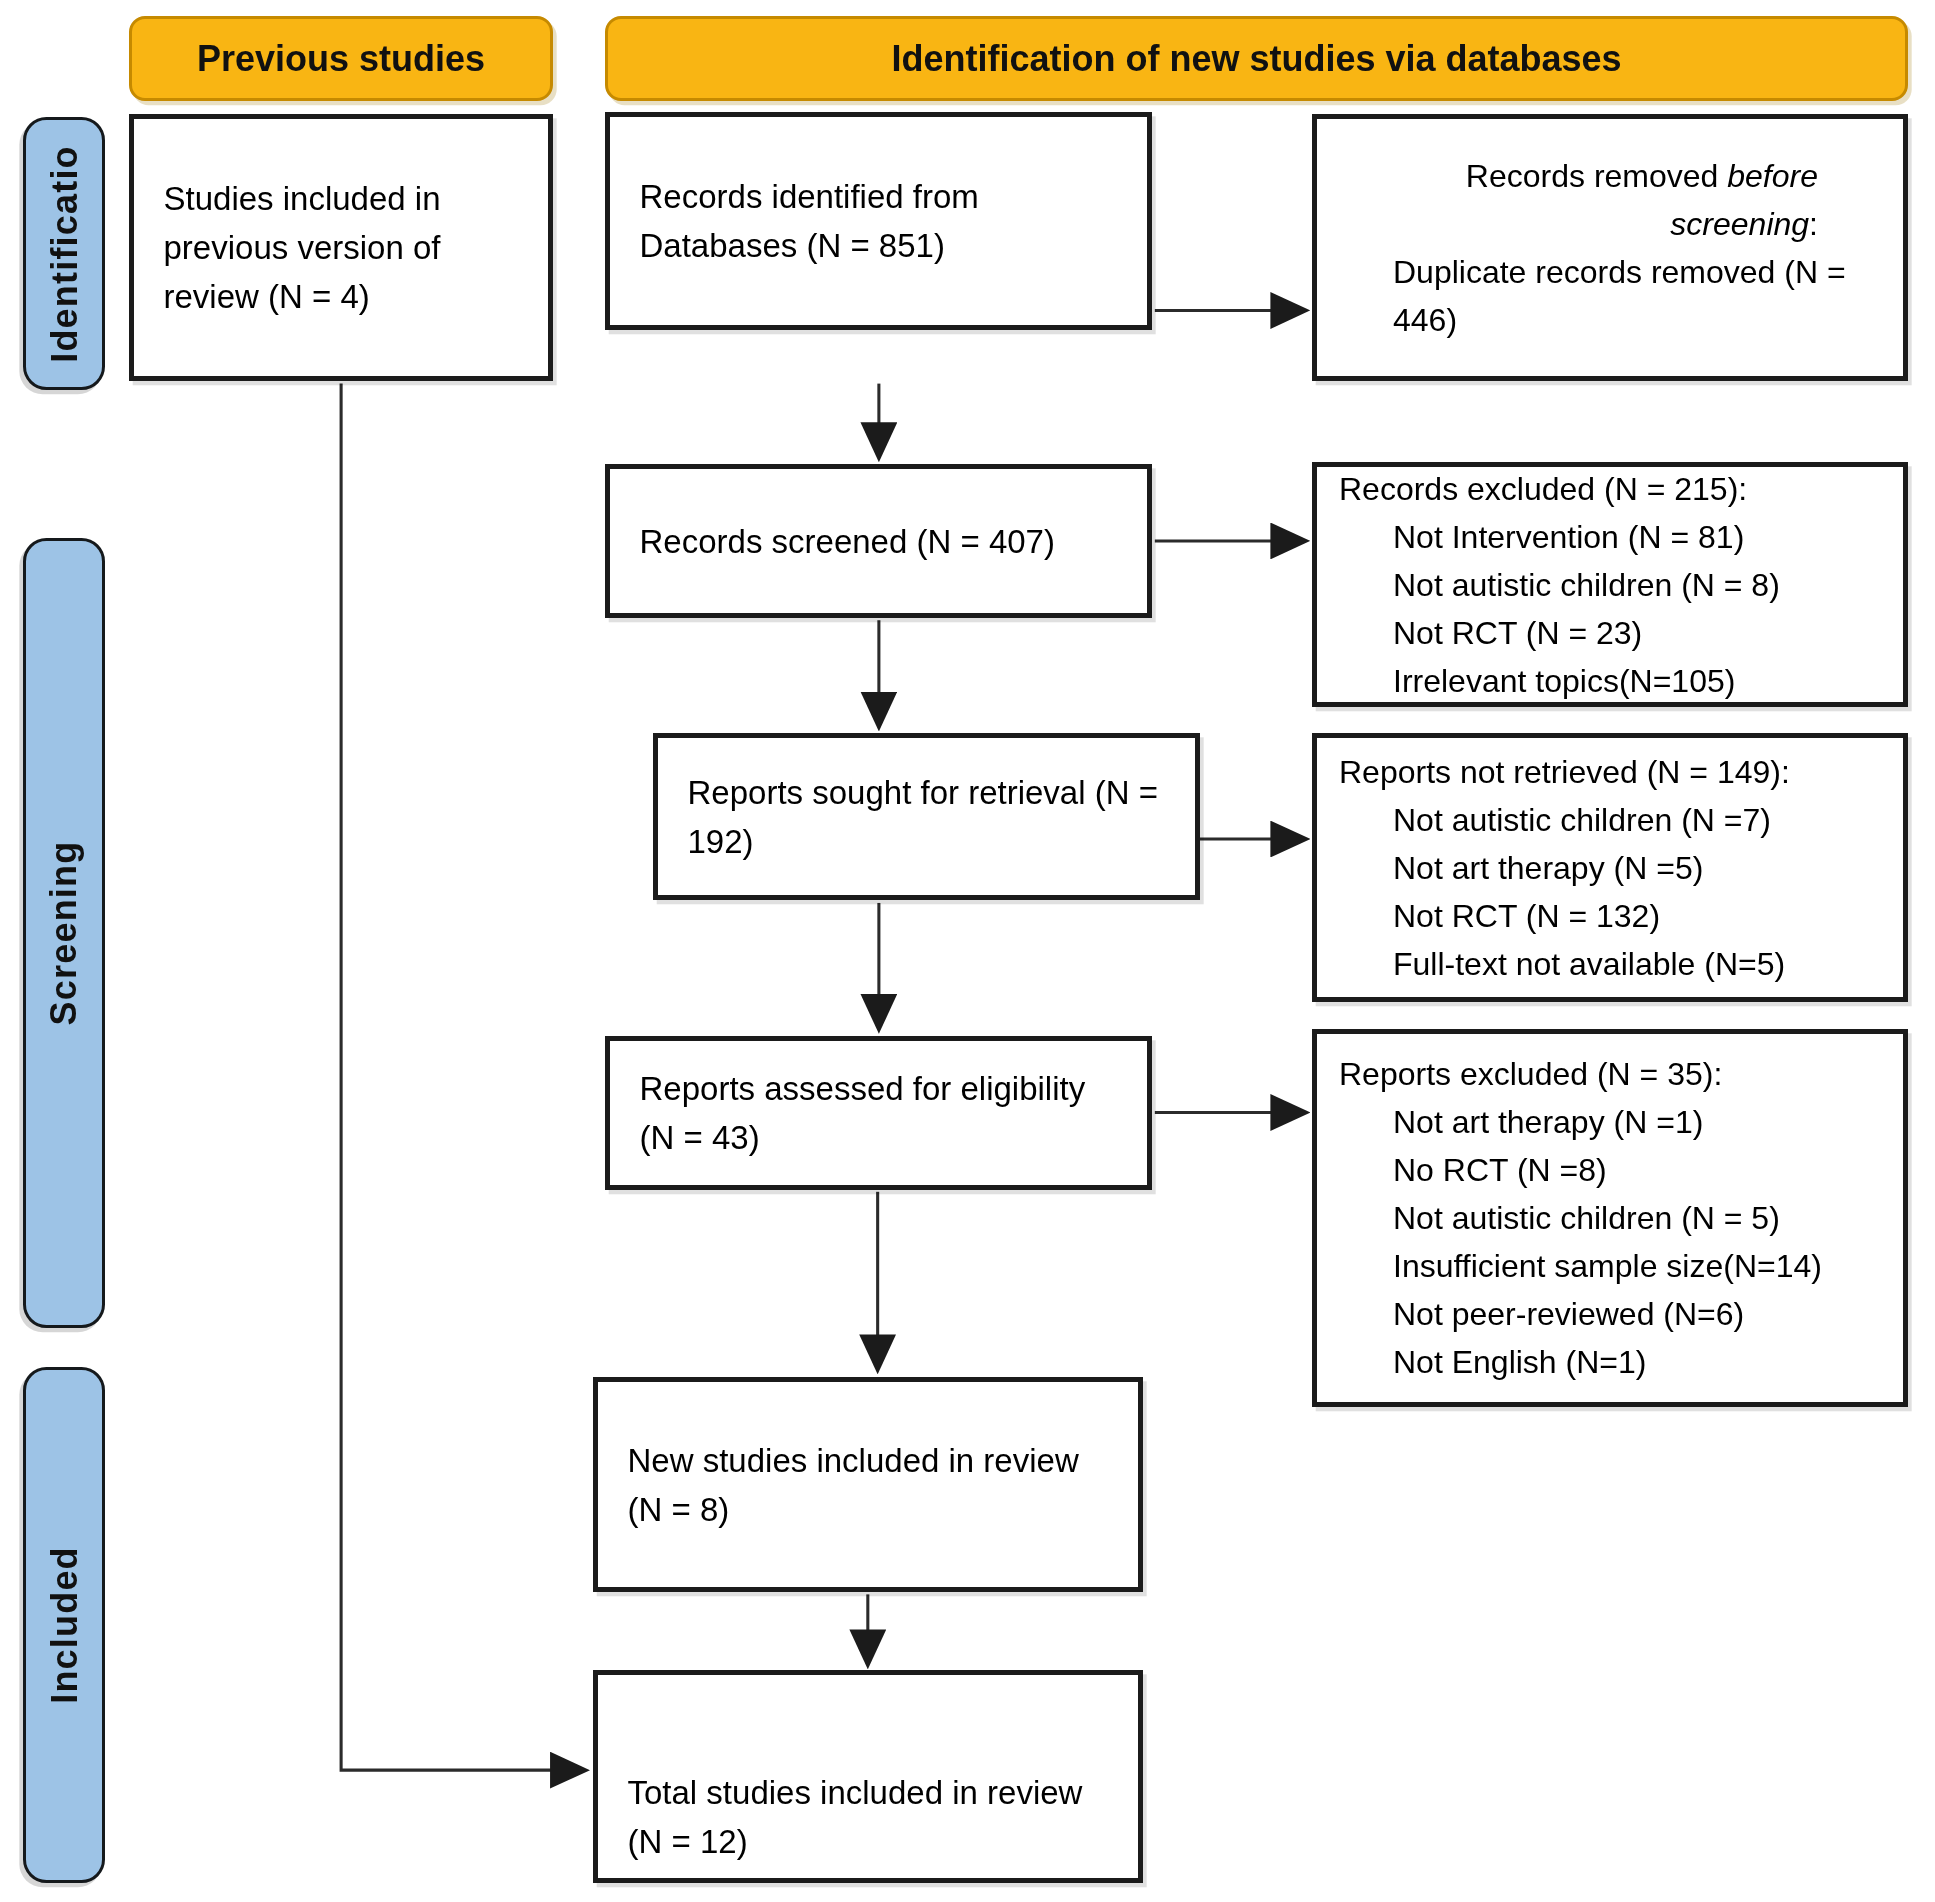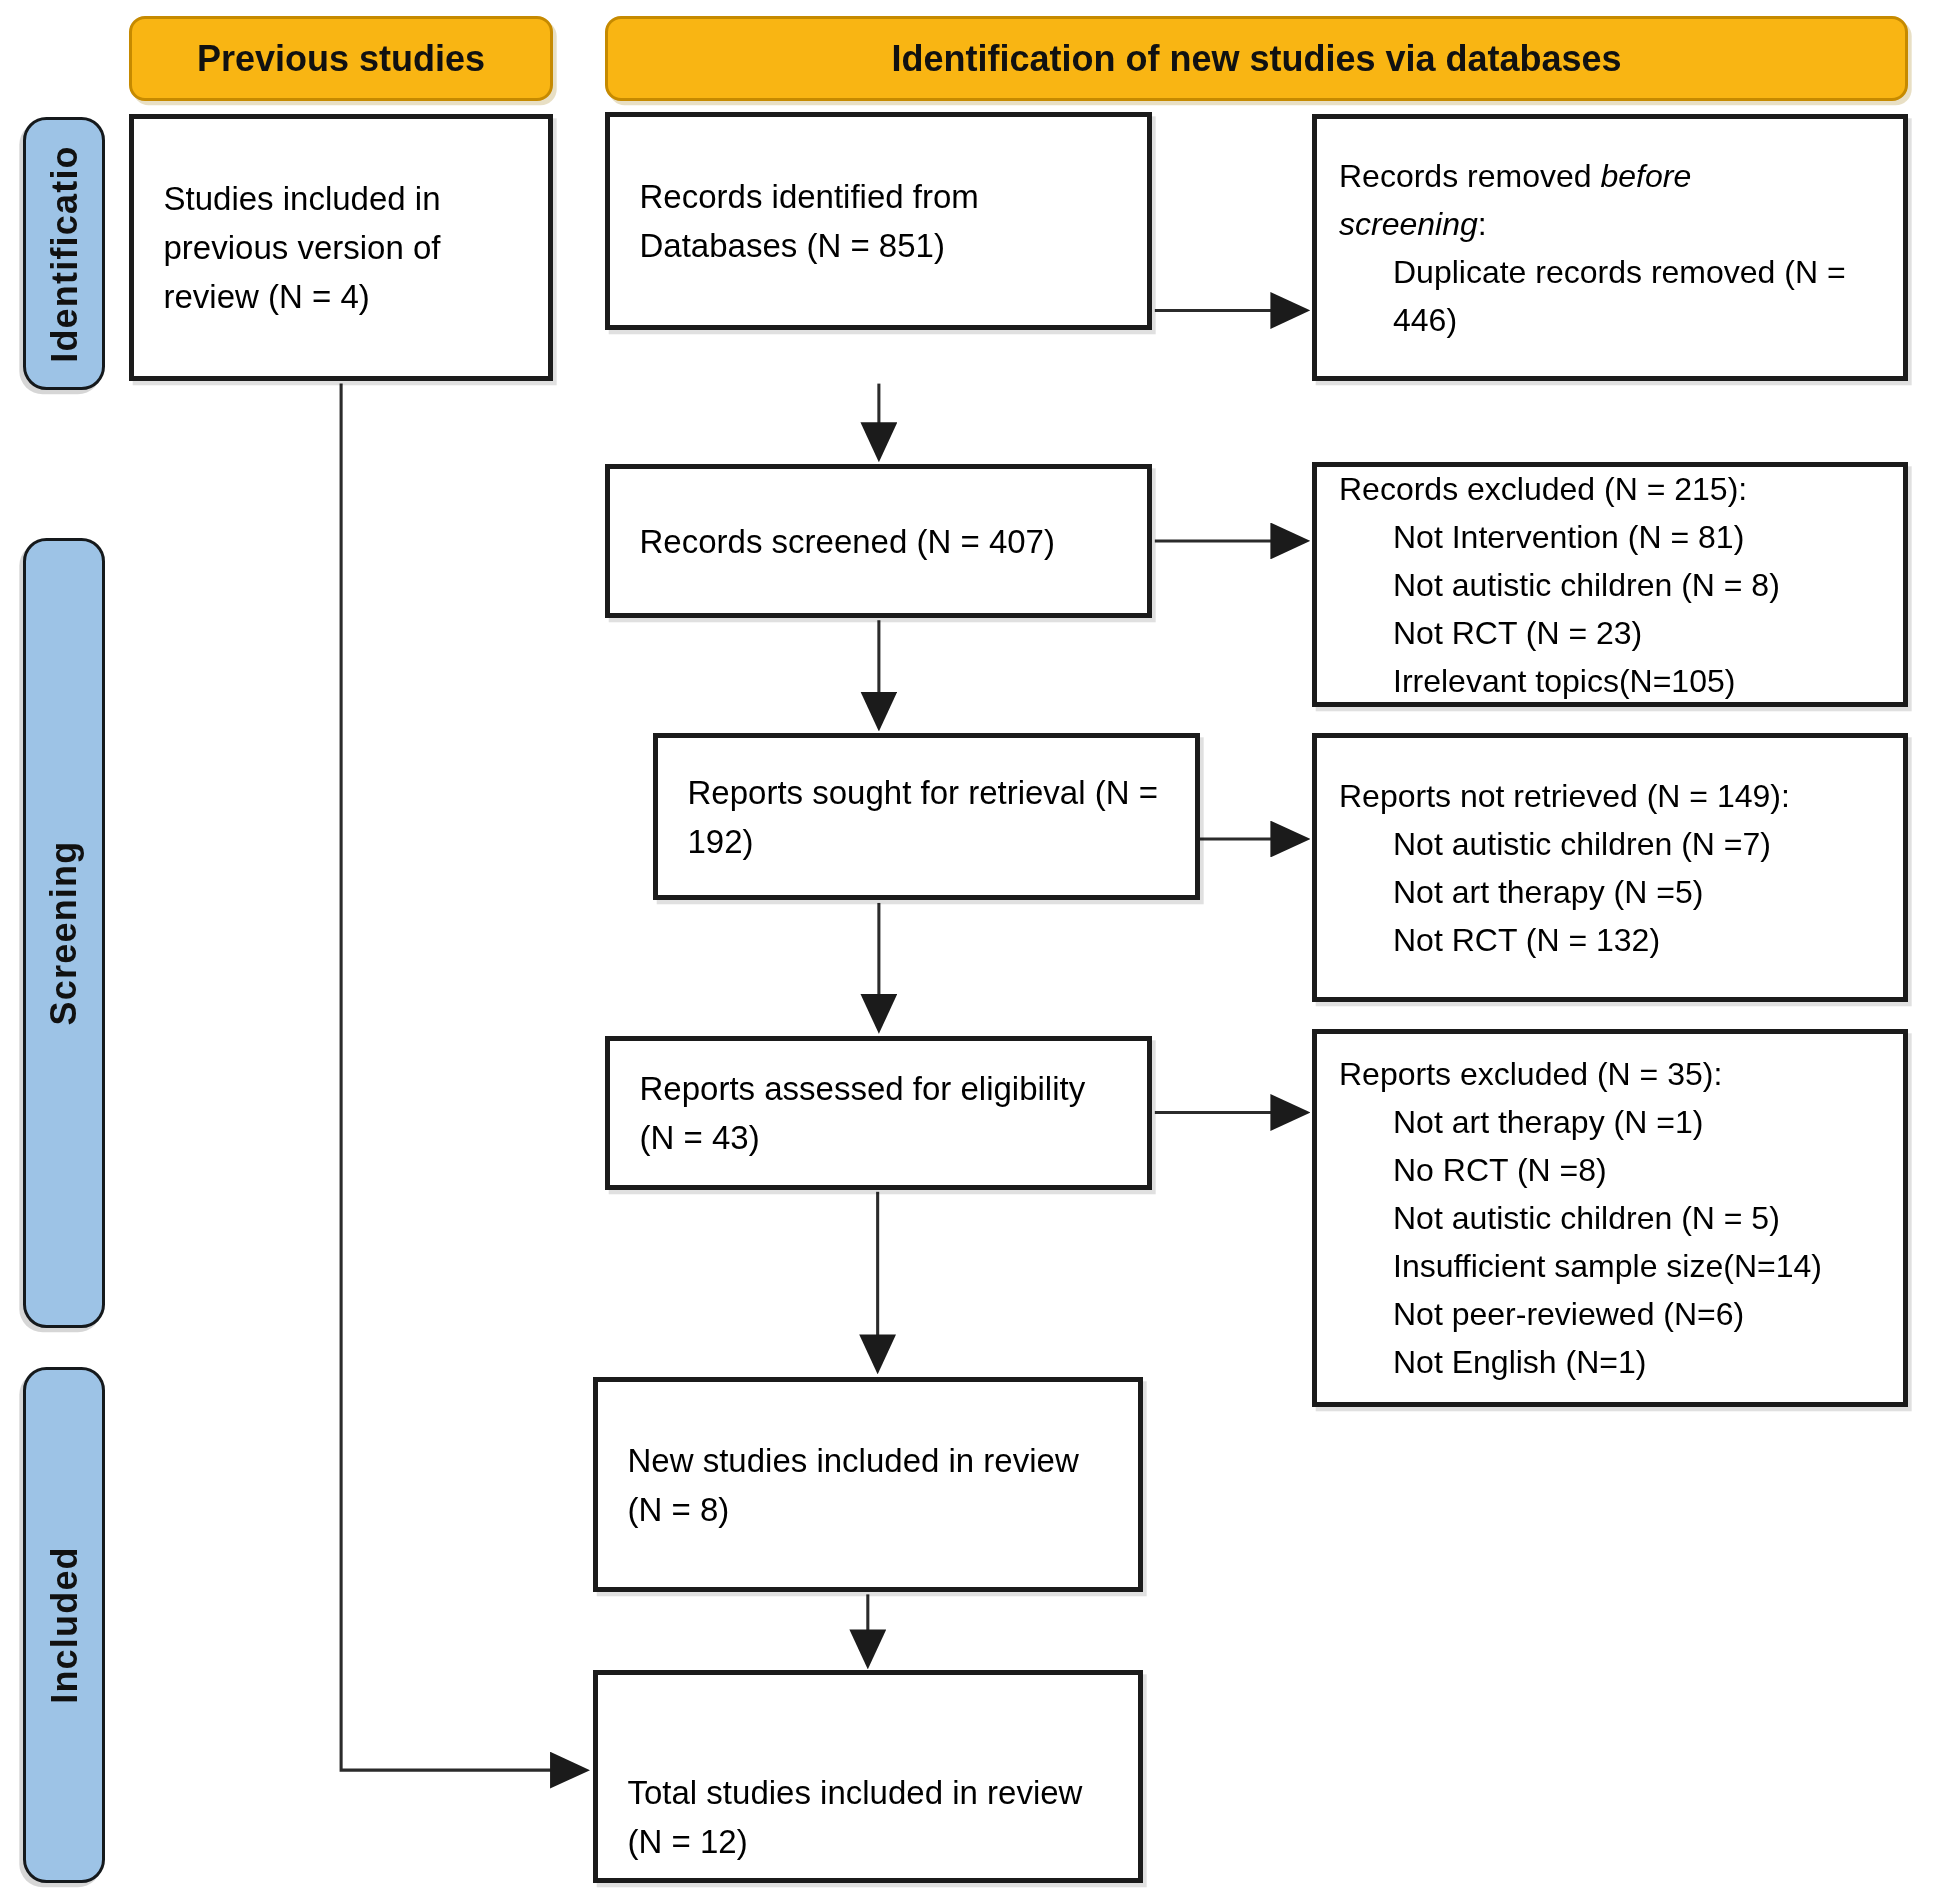--- a/index.html
+++ b/index.html
@@ -56,21 +56,21 @@
     display:flex;flex-direction:column;justify-content:center;
     font-size:33px;line-height:49px;z-index:2;
     padding:12.3px 37px 12.3px 29.5px;
     box-shadow:3.7px 4.3px 0 rgba(0,0,0,.12);
   }
   .rbox{
     font-size:32px;line-height:48px;
     padding:12.3px 12.3px 12.3px 22px;
   }
   .rbox .item{padding-left:54px;}
-  .hd-narrow{max-width:479px;}
+  .hd-narrow{max-width:479px;text-align:right;}
   em{font-style:italic;}
 
   #box-b1{left:129px;top:114px;width:424px;height:267px;}
   #box-b2{left:605px;top:112px;width:547px;height:218px;}
   #box-r1{left:1312px;top:114px;width:596px;height:267px;}
   #box-b3{left:605px;top:464px;width:547px;height:154px;}
   #box-r2{left:1312px;top:462px;width:596px;height:245px;}
   #box-b4{left:605px;top:733px;width:547px;height:167px;margin-left:48px;}
   #box-r3{left:1312px;top:733px;width:596px;height:269px;}
   #box-b5{left:605px;top:1036px;width:547px;height:154px;}
@@ -145,20 +145,21 @@
 
   <div class="box" id="box-b4">
     <div>Reports sought for retrieval (N = 192)</div>
   </div>
 
   <div class="box rbox" id="box-r3">
     <div>Reports not retrieved (N = 149):</div>
     <div class="item">Not autistic children (N =7)</div>
     <div class="item">Not art therapy (N =5)</div>
     <div class="item">Not RCT (N = 132)</div>
+    <div class="item">Full-text not available (N=5)</div>
   </div>
 
   <div class="box" id="box-b5">
     <div>Reports assessed for eligibility (N = 43)</div>
   </div>
 
   <div class="box rbox" id="box-r4">
     <div>Reports excluded (N = 35):</div>
     <div class="item">Not art therapy (N =1)</div>
     <div class="item">No RCT (N =8)</div>

